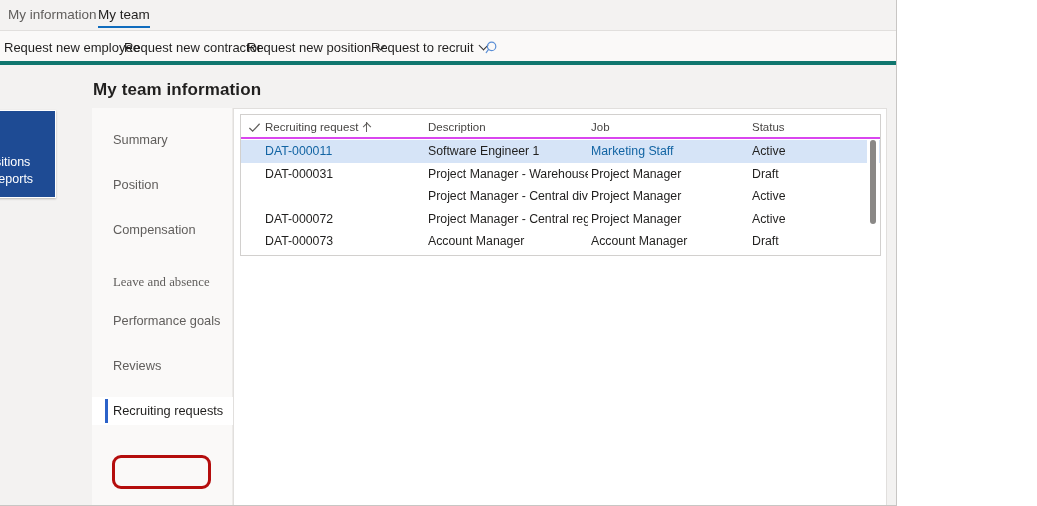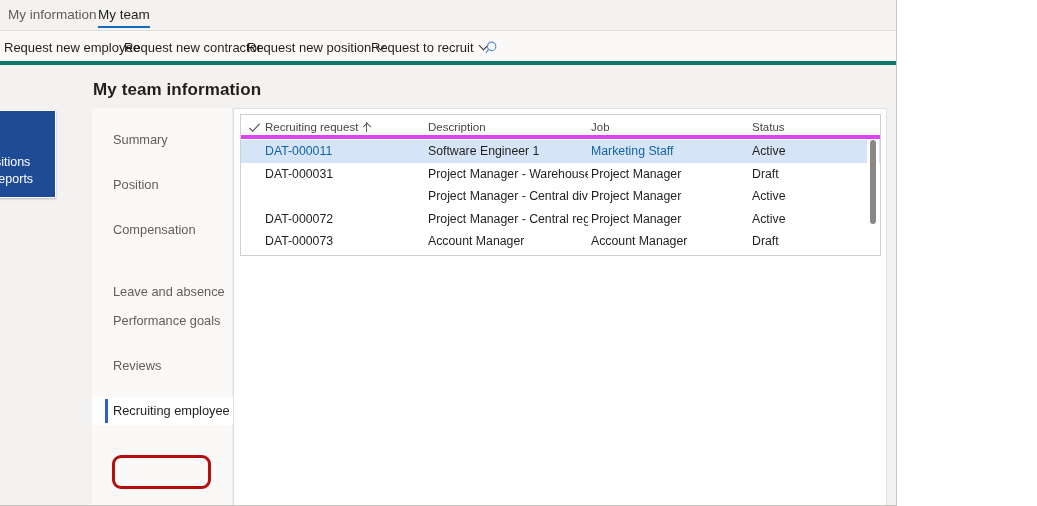--- a/index.html
+++ b/index.html
@@ -183,21 +183,21 @@
   }
   .nav-item.selected .sel-bar {
     position: absolute;
     left: 13px; top: 2px;
     width: 3px; height: 24px;
     background: #2b62c9;
   }
   #nav-0 { top: 18px; }
   #nav-1 { top: 63px; }
   #nav-2 { top: 108px; }
-  #nav-3 { top: 170px; }
+  #nav-3 { top: 160px; font-family: Liberation Serif, serif; }
   #nav-4 { top: 199px; }
   #nav-5 { top: 244px; }
   #nav-6 { top: 289px; }
 
   
   #annotation-box {
     position: absolute;
     left: 112px; top: 390px;
     width: 99px; height: 34px;
     border: 3px solid #b40d0d;
@@ -227,21 +227,21 @@
     background: #ffffff;
     border: 1px solid #d2d0ce;
     box-sizing: border-box;
     overflow: hidden;
   }
   #grid-header {
     position: absolute;
     left: 0; top: 0;
     width: 100%;
     height: 24px;
-    border-bottom: 4px solid #d946ef;
+    border-bottom: 2px solid #d946ef;
     box-sizing: border-box;
   }
   .hcell {
     position: absolute;
     top: 0;
     height: 24px;
     line-height: 24px;
     font-size: 11.5px;
     color: #484644;
     white-space: nowrap;
@@ -385,21 +385,21 @@
         <span>Leave and absence</span>
       </div>
       <div class="nav-item" id="nav-4">
         <span>Performance goals</span>
       </div>
       <div class="nav-item" id="nav-5">
         <span>Reviews</span>
       </div>
       <div class="nav-item selected" id="nav-6">
         <span class="sel-bar"></span>
-        <span>Recruiting employee</span>
+        <span>Recruiting requests</span>
       </div>
     </div>
 
     <div id="annotation-box"></div>
 
     <div id="detail-panel">
 
       <div id="grid">
 
         <div id="grid-header">

